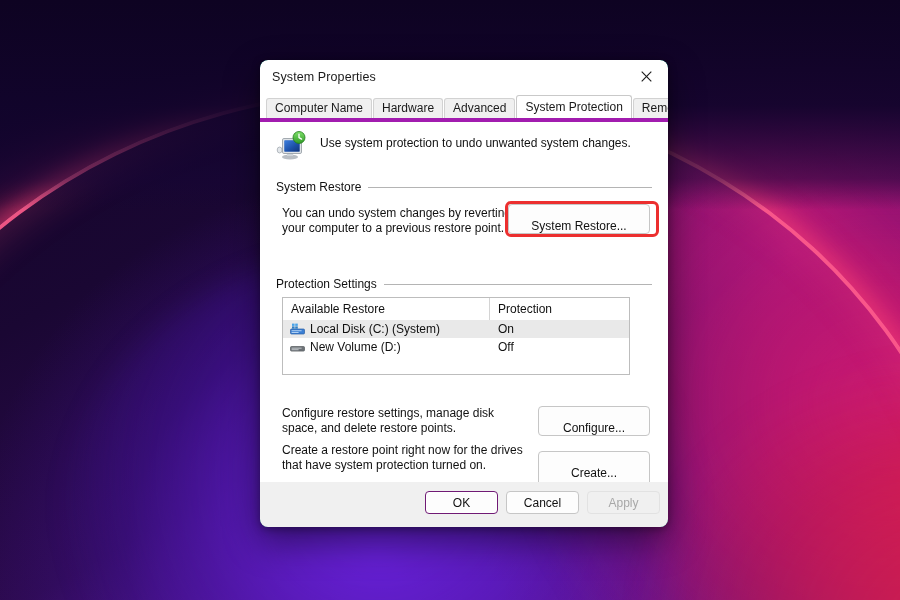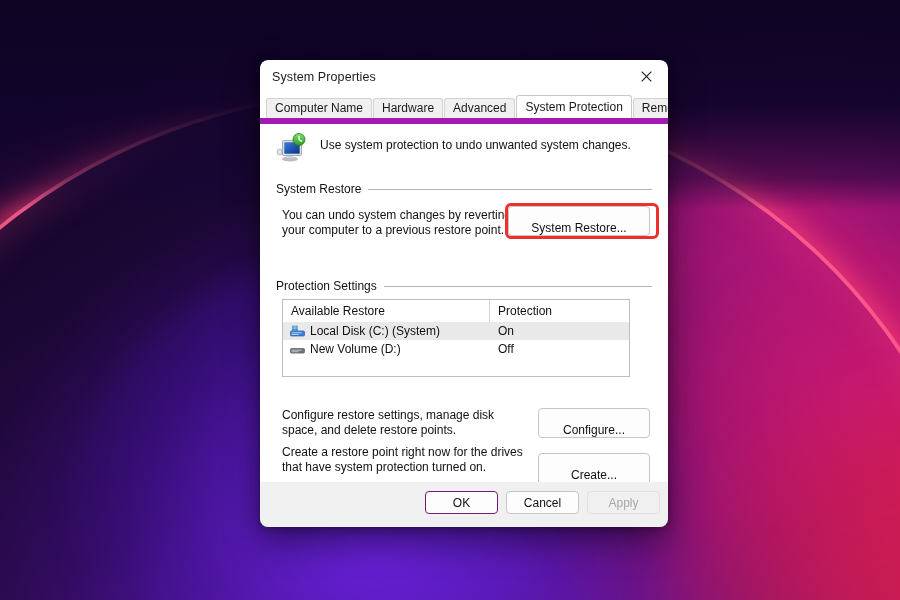--- a/index.html
+++ b/index.html
@@ -148,21 +148,21 @@
     border-color: #c9c9c9;
     position: relative;
     z-index: 3;
   }
 
   
   .tabpage {
     position: relative;
     height: 364px;
     background: #ffffff;
-    border-top: 6px solid #a21caf;
+    border-top: 4px solid #a21caf;
     box-sizing: border-box;
   }
 
   
   .hdr {
     position: absolute;
     left: 16px; top: 8px;
     display: flex;
     align-items: flex-start;
   }

